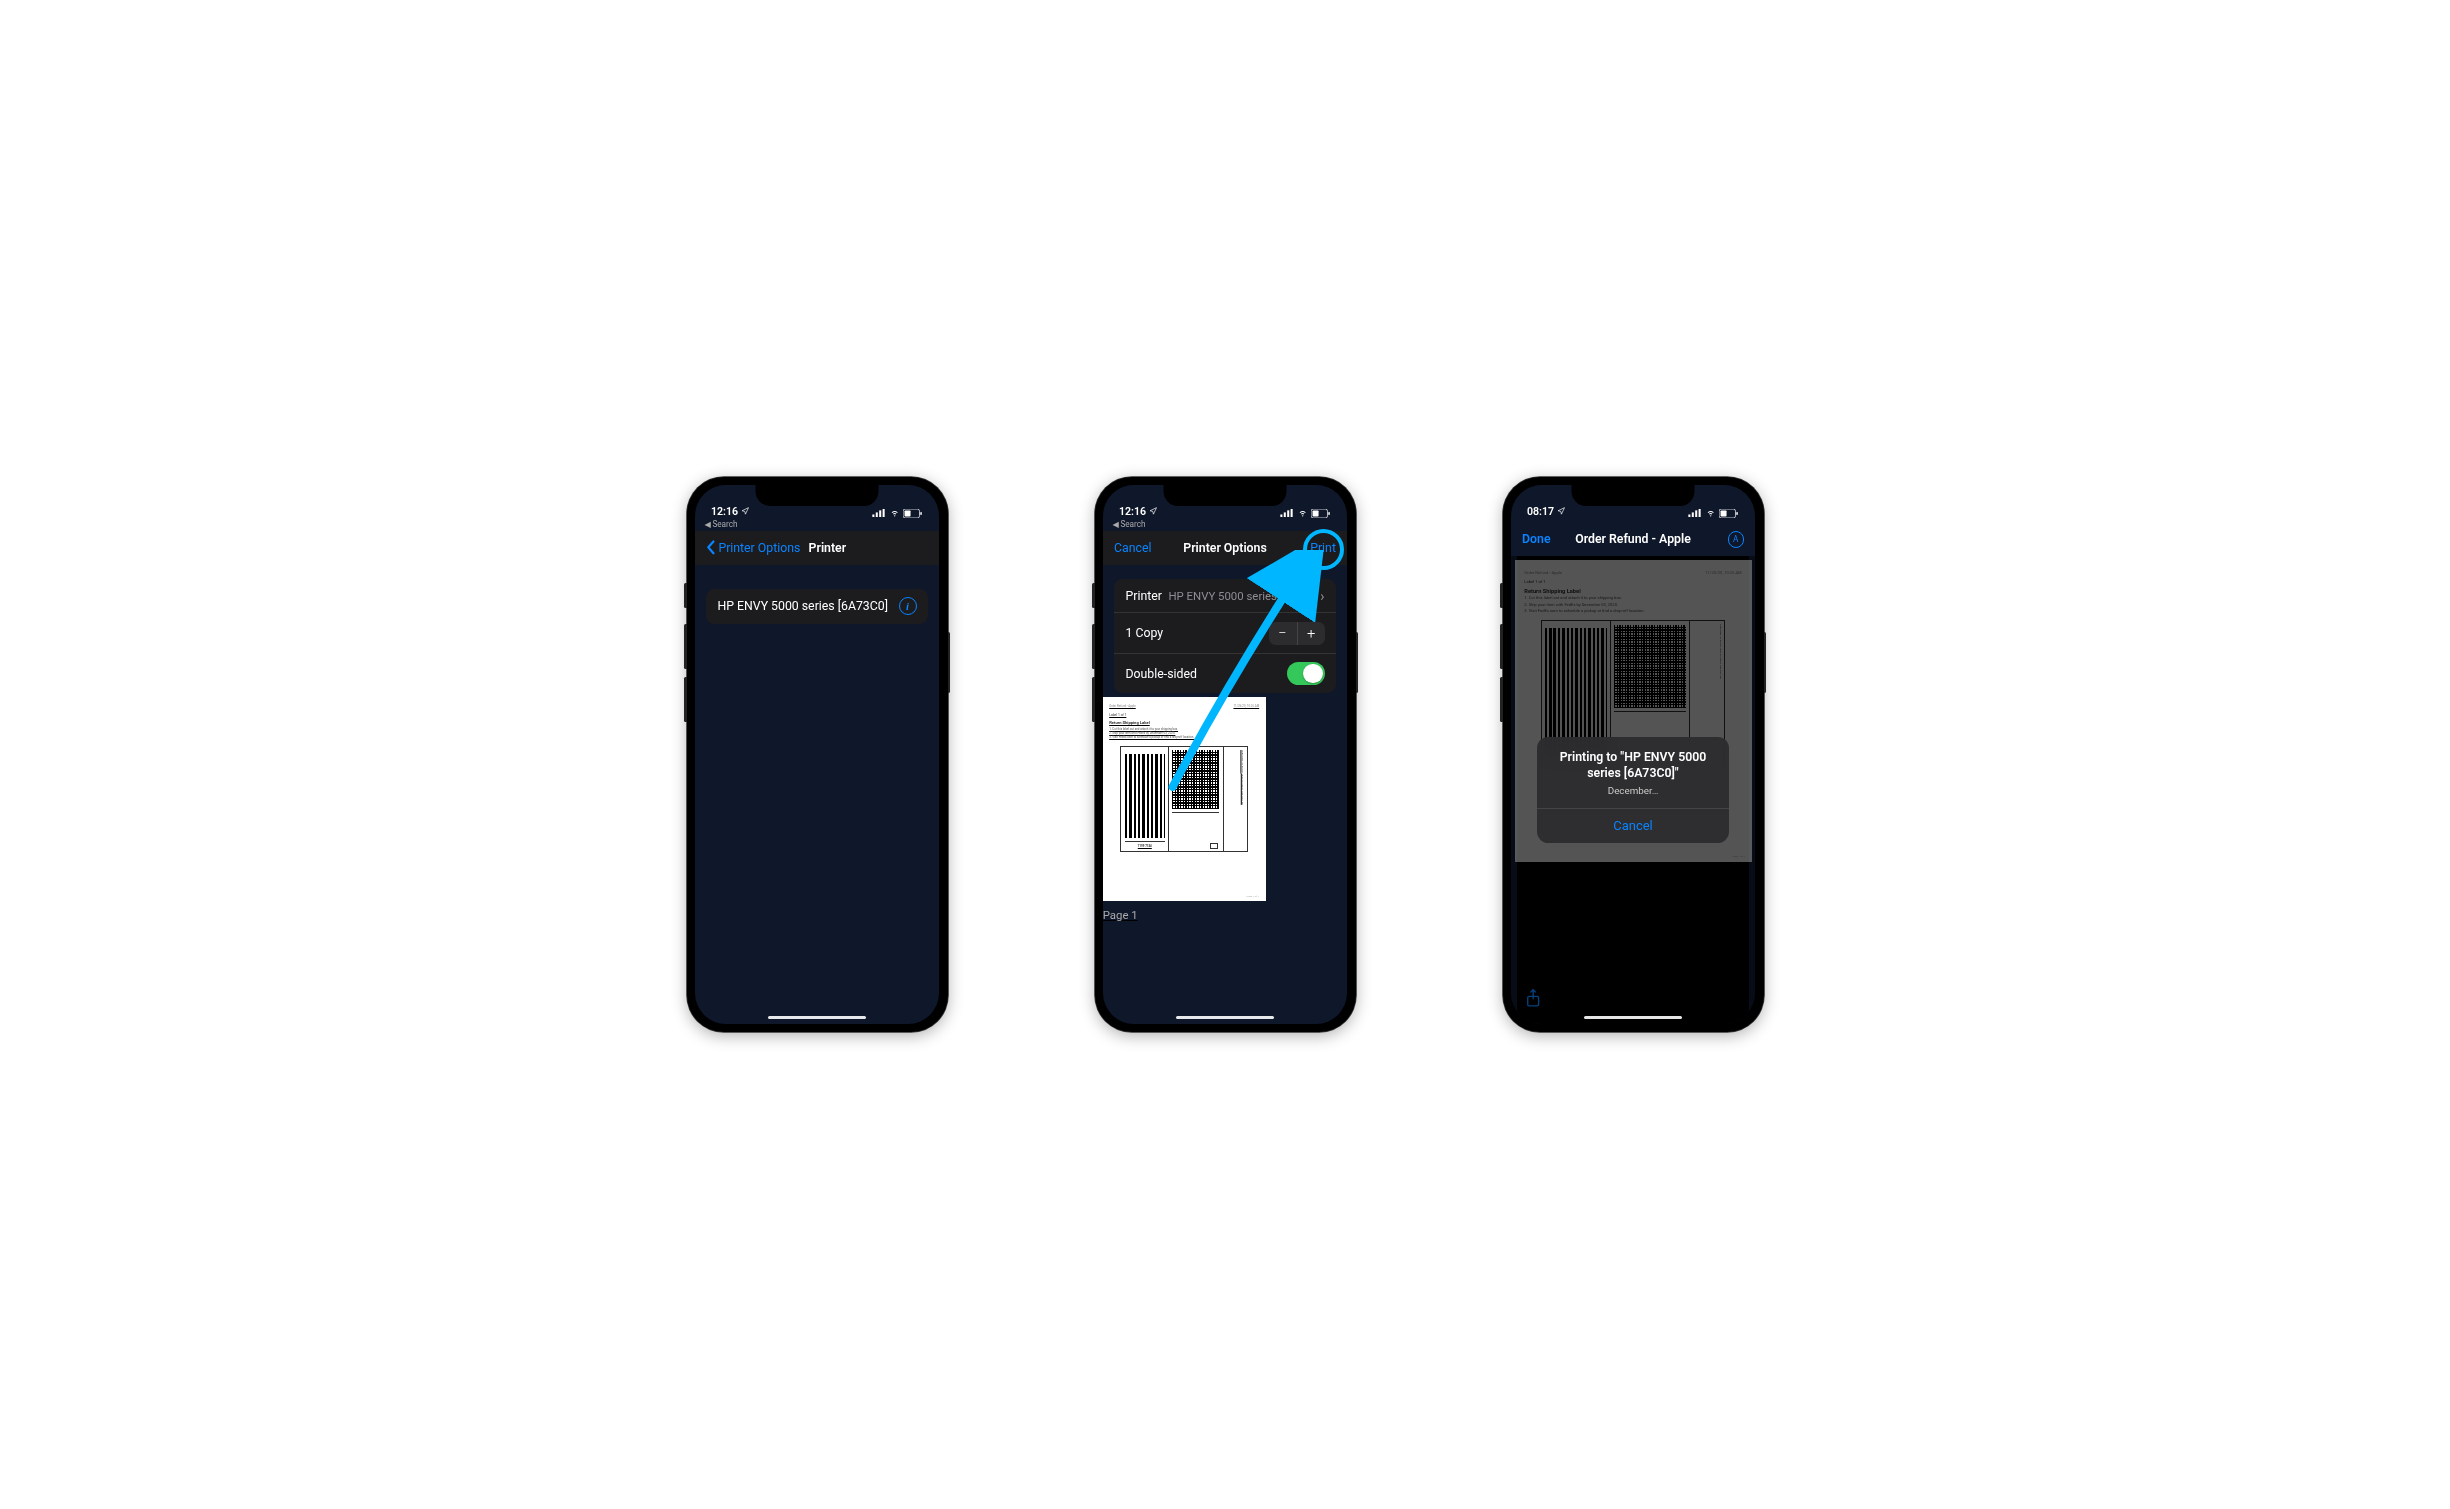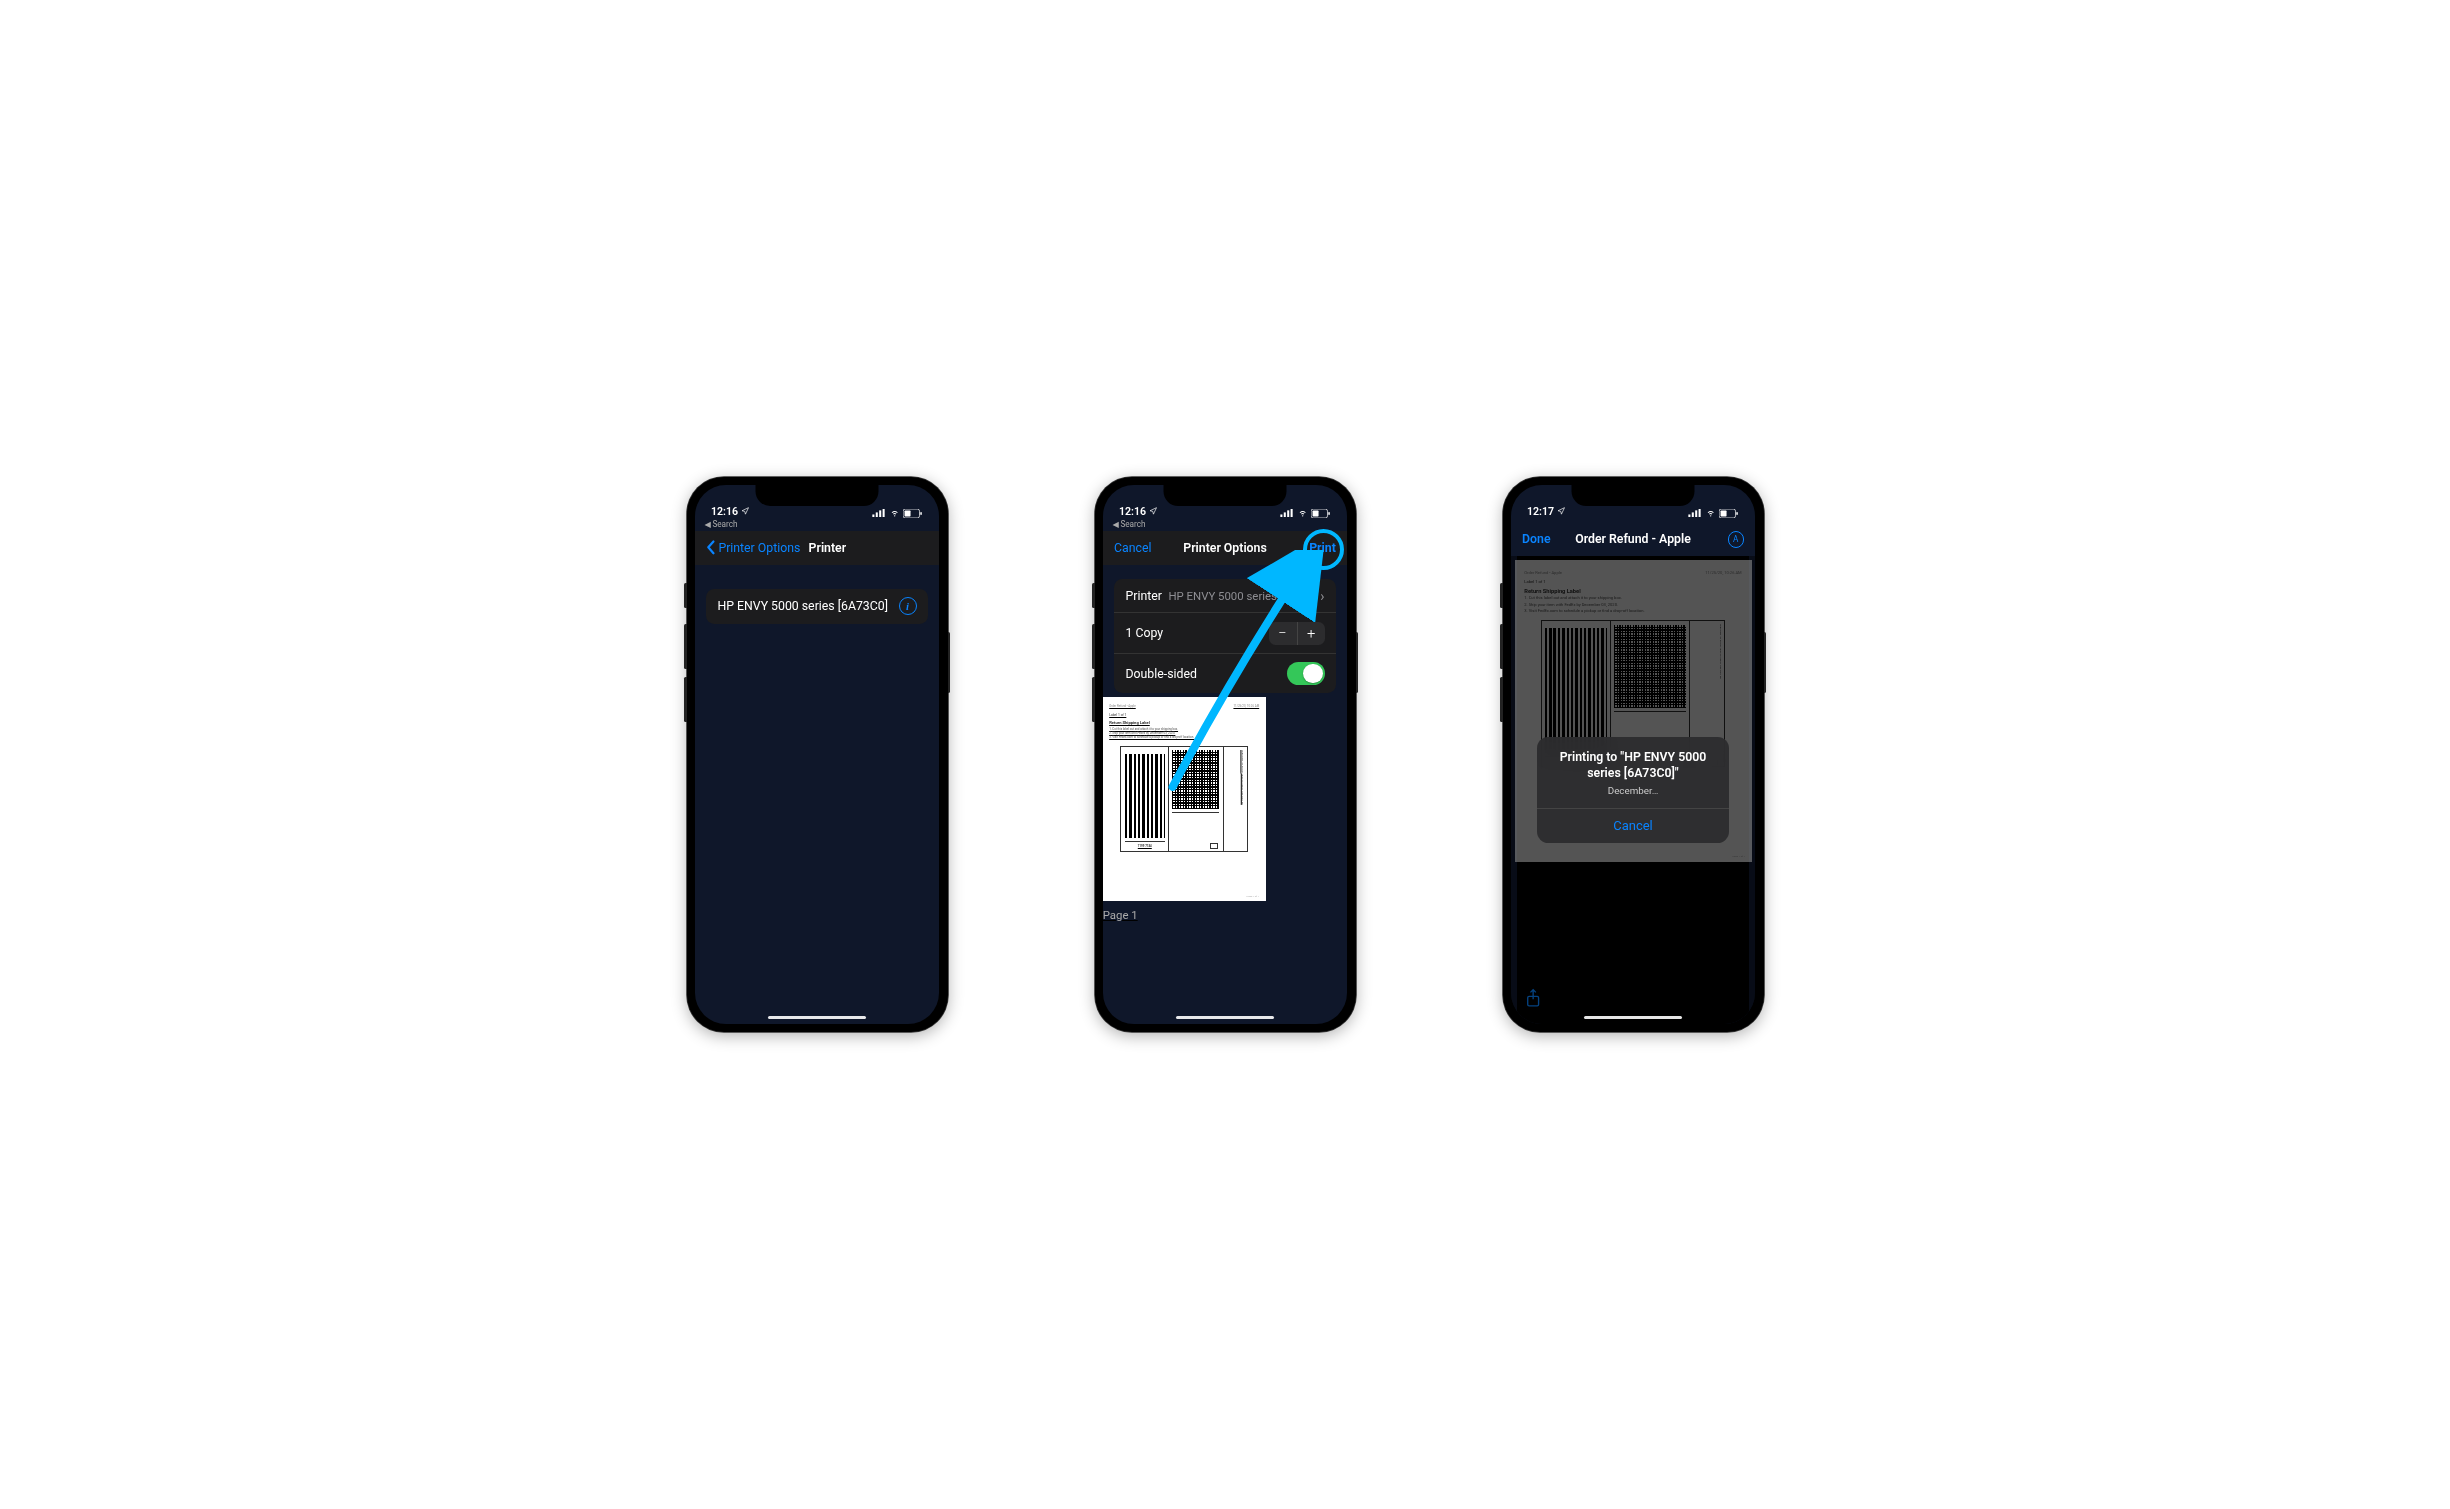--- a/index.html
+++ b/index.html
@@ -288,21 +288,21 @@
       </div>
       <div class="breadcrumb">
         <span>◀</span>
         <span>Search</span>
       </div>
       <div class="nav-bar">
         <div class="nav-left">
           <span>Cancel</span>
         </div>
         <span class="nav-title">Printer Options</span>
-        <div class="nav-right" style="font-weight:700;">
+        <div class="nav-right" style="font-weight:400;">
           <span>Print</span>
         </div>
       </div>
       <div class="print-circle"></div>
       <svg class="arrow-overlay" style="left:41px; top:65px;" width="188" height="245" viewBox="0 0 230 300">
         <defs>
           <marker id="arrowhead" markerWidth="10" markerHeight="10" refX="5" refY="5" orient="auto">
             <polygon points="0,0 10,5 0,10" fill="#00b7ff"></polygon>
           </marker>
         </defs>
@@ -370,21 +370,21 @@
       <div class="home-indicator"></div>
     </div>
   </div>
 
   <div class="phone">
     <div class="phone-right-btn"></div>
     <div class="screen">
       <div class="notch"></div>
       <div class="status-bar">
         <div class="status-left">
-          <span>12:17</span>
+          <span>08:17</span>
           <svg width="8.2" height="8.2" viewBox="0 0 24 24" fill="none" stroke="#fff" stroke-width="2">
               <path d="M3 11l19-9-9 19-2-8-8-2z"></path>
             </svg>
         </div>
         <div class="status-right">
           <svg width="13" height="8.2" viewBox="0 0 18 12">
               <rect x="0" y="8" width="3" height="4" fill="#fff"></rect>
               <rect x="5" y="5" width="3" height="7" fill="#fff"></rect>
               <rect x="10" y="2" width="3" height="10" fill="#fff"></rect>
               <rect x="15" y="0" width="3" height="12" fill="#fff"></rect>

